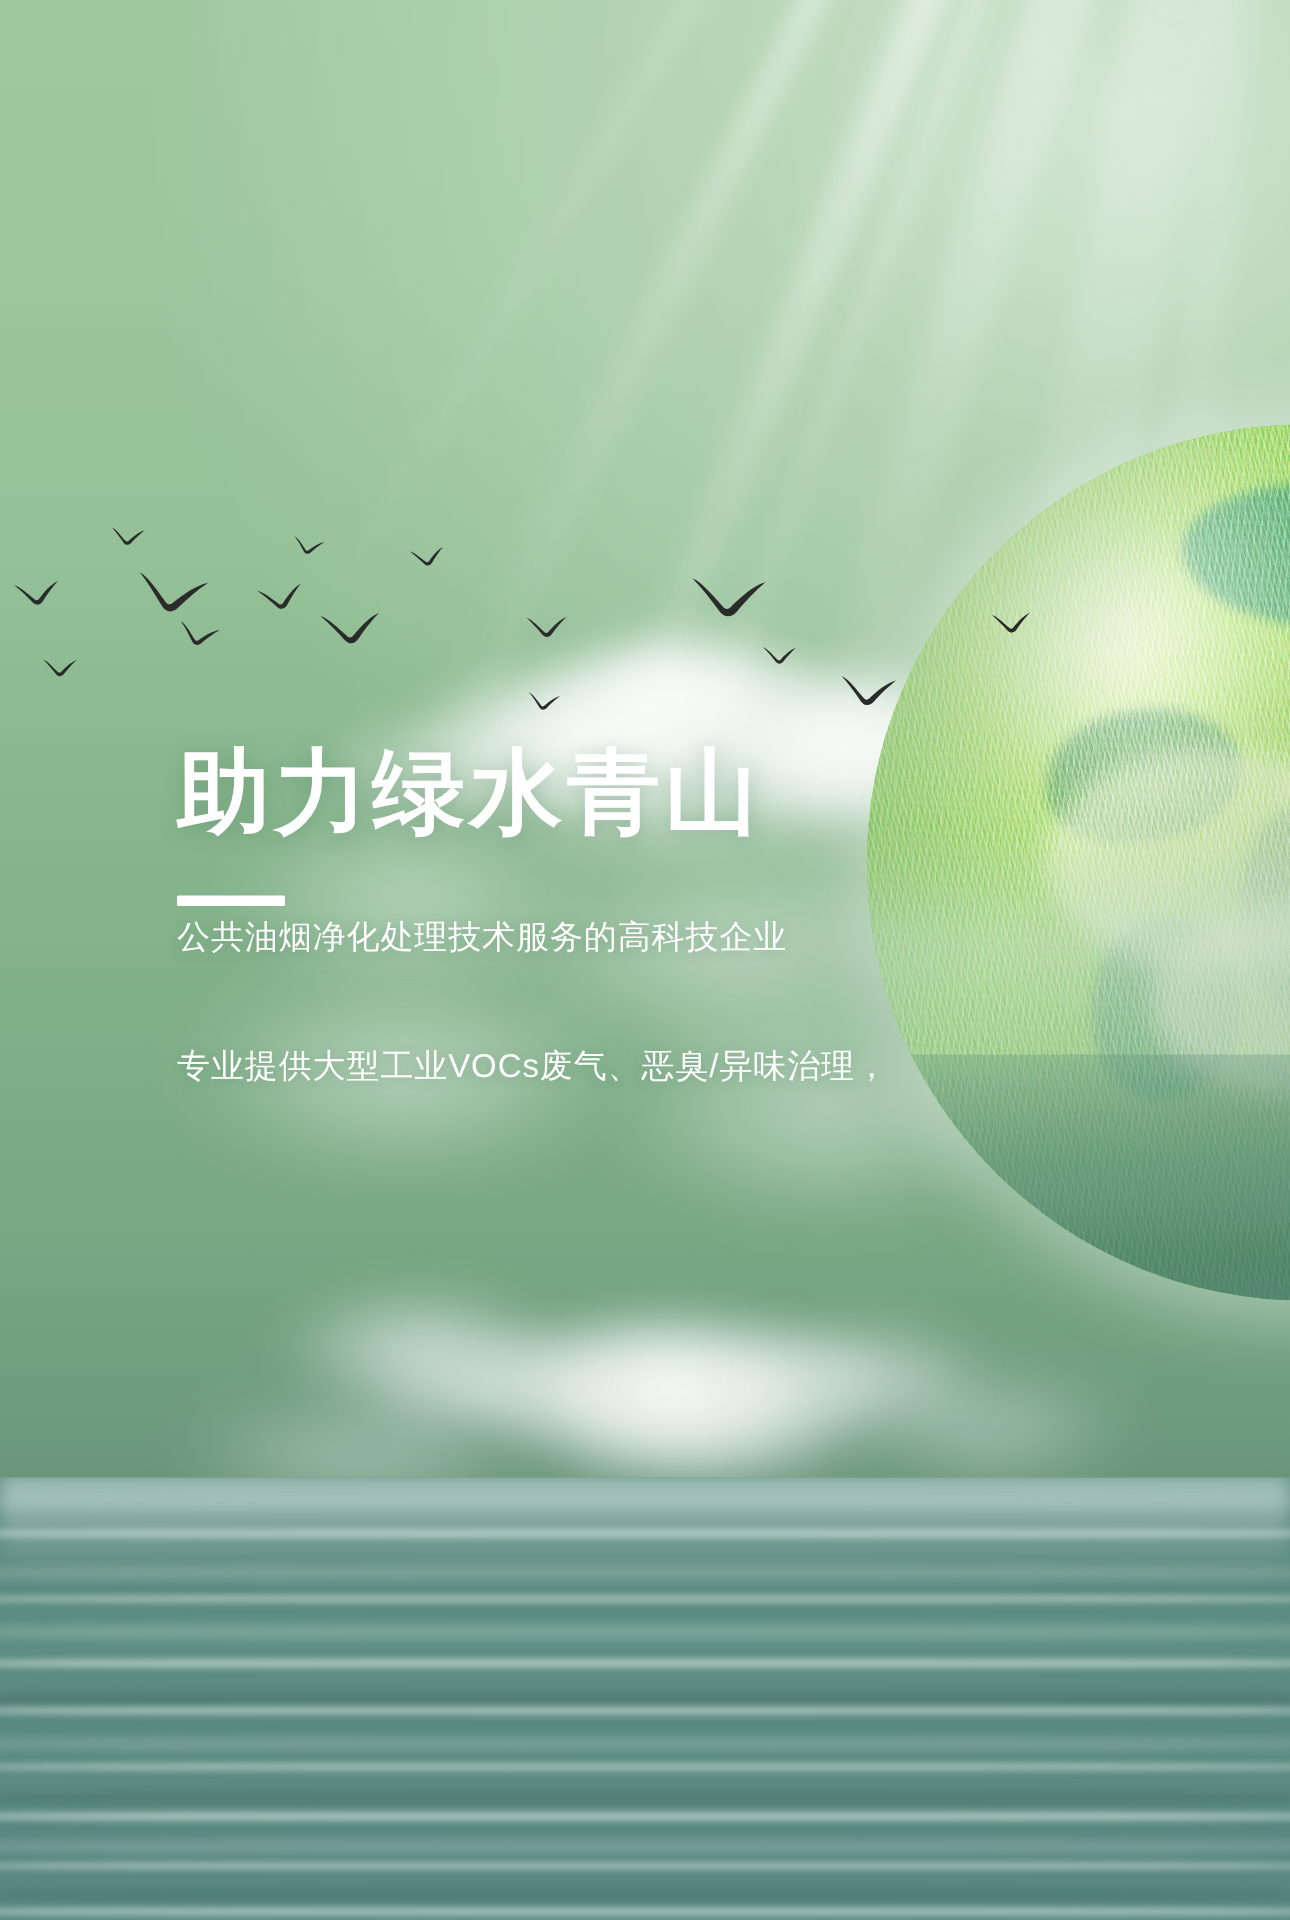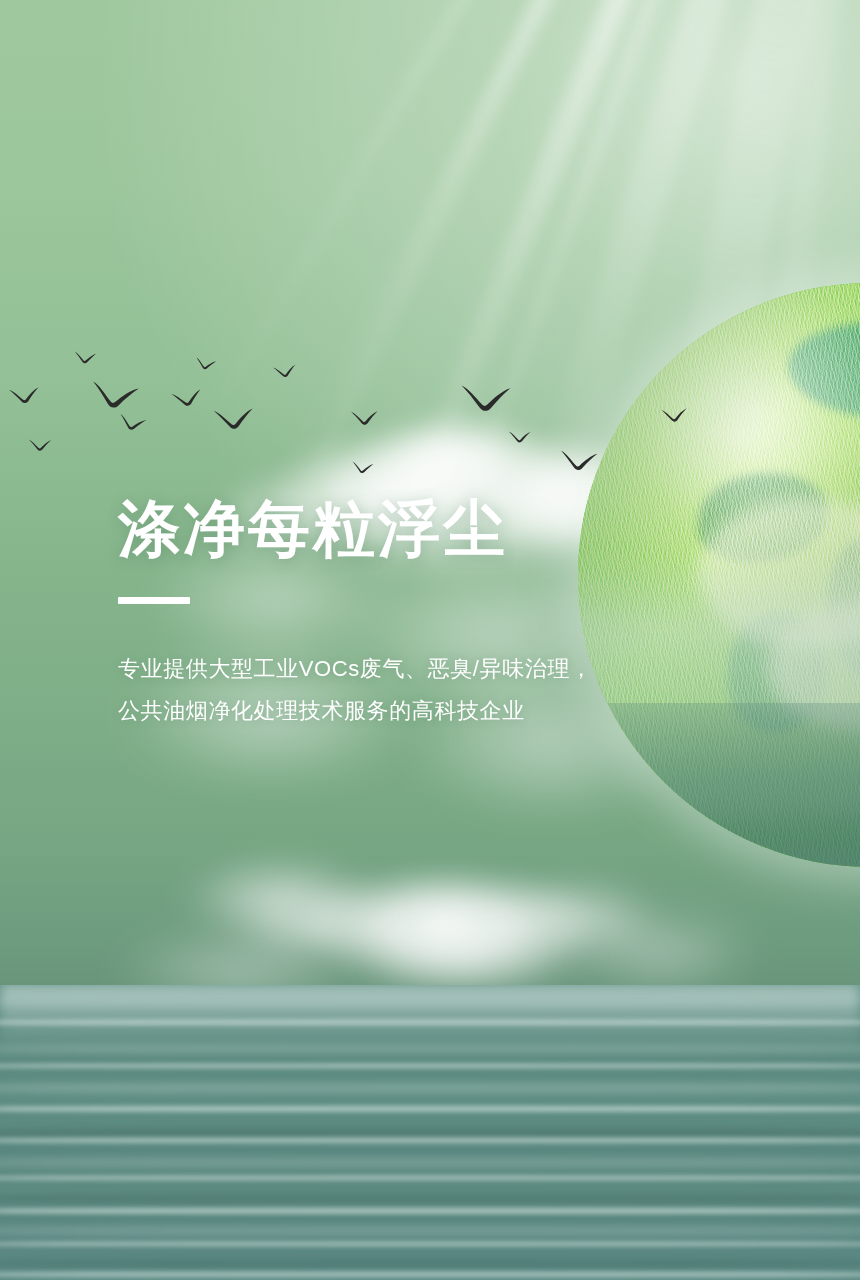--- a/index.html
+++ b/index.html
@@ -360,19 +360,19 @@
         </svg>
       </div>
       <div class="bird" style="left: 196px; top: 26px; transform: scale(0.72) rotate(10deg); transform-origin: 0px 0px;">
         <svg width="30" height="18" viewBox="0 0 30 18">
           <path d="M1 2 C5 3.6 9 8.4 13.2 12.6 C14 13.4 15 13.4 15.9 12.5 C19.6 8.6 24 4.2 29 2.4 C25.4 5.6 21.6 9.8 18.2 14.2 C16.4 16.5 13.6 16.6 11.8 14.3 C8.2 9.8 4.6 5.4 1 2 Z" fill="#2B2B2B"></path>
         </svg>
       </div>
     </div>
 
   <div class="content">
-    <div class="headline">涤净每粒浮尘</div>
+    <div class="headline">助力绿水青山</div>
     <div class="divider"></div>
+    <div class="subtitle" style="margin-top:0">公共油烟净化处理技术服务的高科技企业</div>
     <div class="subtitle">专业提供大型工业VOCs废气、恶臭/异味治理，</div>
-    <div class="subtitle" style="margin-top:0">公共油烟净化处理技术服务的高科技企业</div>
   </div>
 
 </div>
 
 </body></html>

